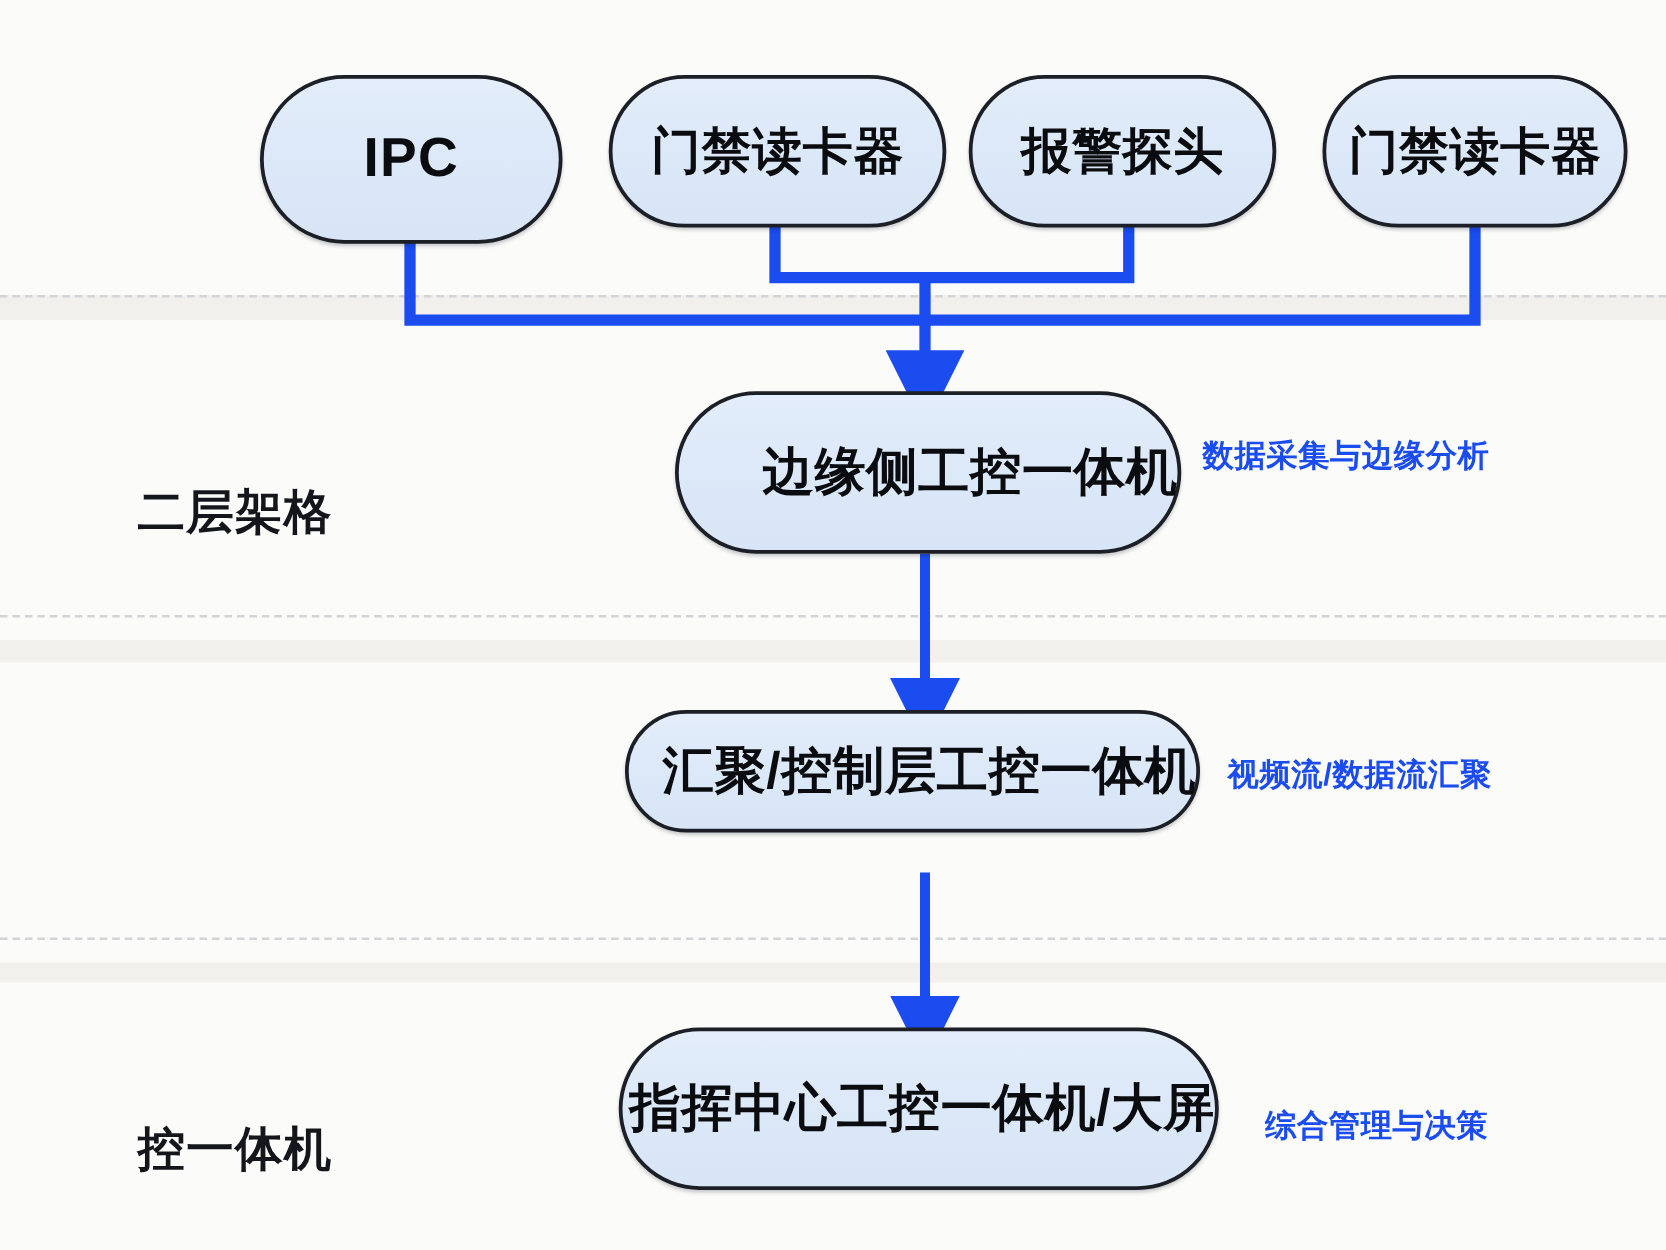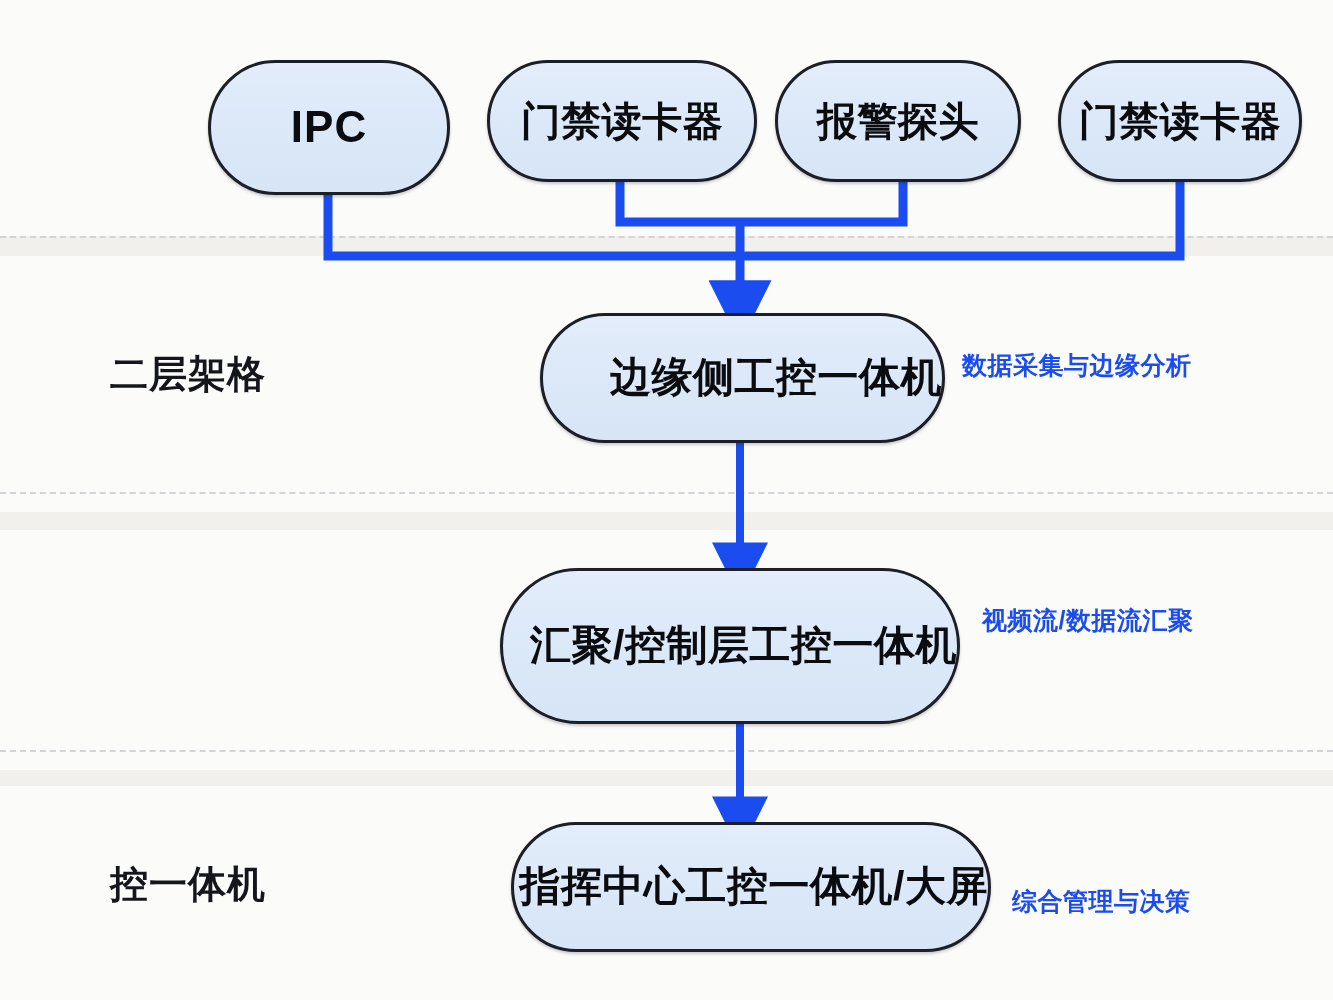--- a/index.html
+++ b/index.html
@@ -82,20 +82,21 @@
   
   .lane-label {
     position: absolute;
     color: #14161c;
     font-size: 38px;
     font-weight: 700;
     line-height: 1.18;
     letter-spacing: 1px;
     text-align: left;
     white-space: pre-line;
+    margin-top: 36px;
   }
 
   
   .lane-note {
     position: absolute;
     color: #1a4cf0;
     font-size: 25px;
     font-weight: 700;
     line-height: 1.1;
     letter-spacing: 0.5px;
@@ -165,27 +166,27 @@
 
   <div class="lane-label" style="left:110px;top:352px;">二层架格</div>
 
   <div class="node core" style="left:540px;top:313px;width:405px;height:130px;">
     <span class="node-label">边缘侧工控一体机</span>
   </div>
 
   <div class="lane-note" style="left:962px;top:352px;">数据采集与边缘分析</div>
 
 
-  <div class="node core" style="left:500px;top:568px;width:460px;height:156px;">
+  <div class="node core" style="left:500px;top:568px;width:460px;height:98px;">
     <span class="node-label">汇聚/控制层工控一体机</span>
   </div>
 
   <div class="lane-note" style="left:982px;top:607px;">视频流/数据流汇聚</div>
 
   <div class="lane-label" style="left:110px;top:862px;">控一体机</div>
 
-  <div class="node core" style="left:495px;top:822px;width:480px;height:130px;margin-left:16px;">
+  <div class="node core" style="left:495px;top:822px;width:480px;height:130px;">
     <span class="node-label">指挥中心工控一体机/大屏</span>
   </div>
 
   <div class="lane-note" style="left:1012px;top:862px;margin-top:26px;">综合管理与决策</div>
 
 </div>
 
 </body></html>

